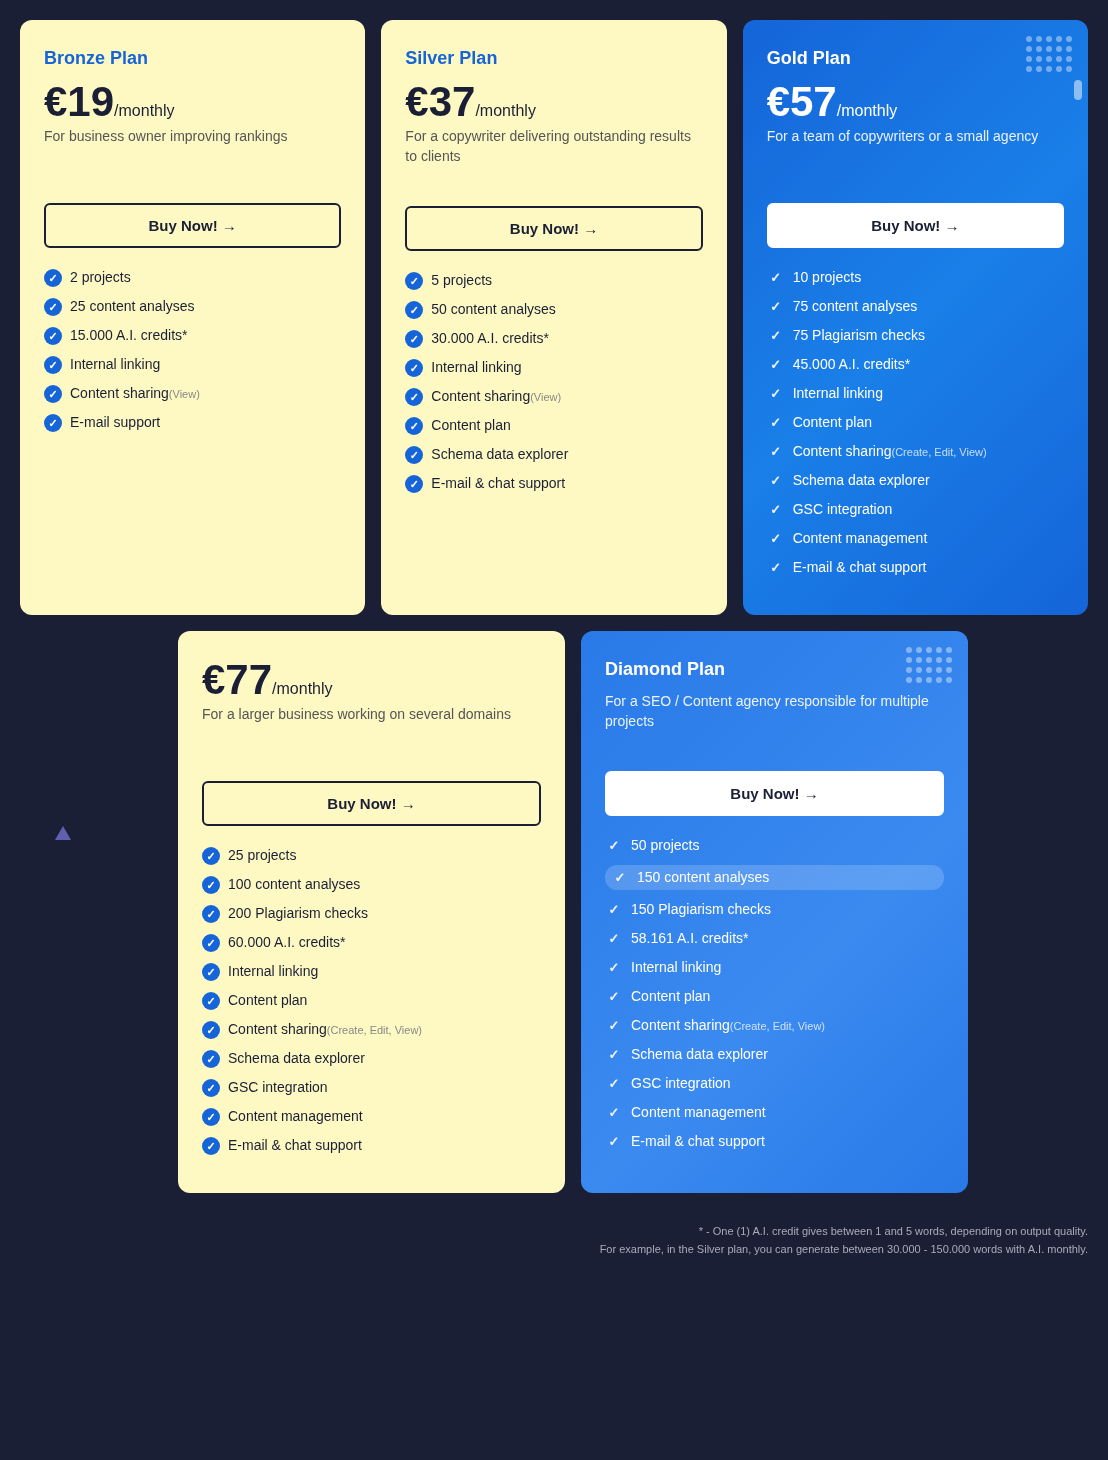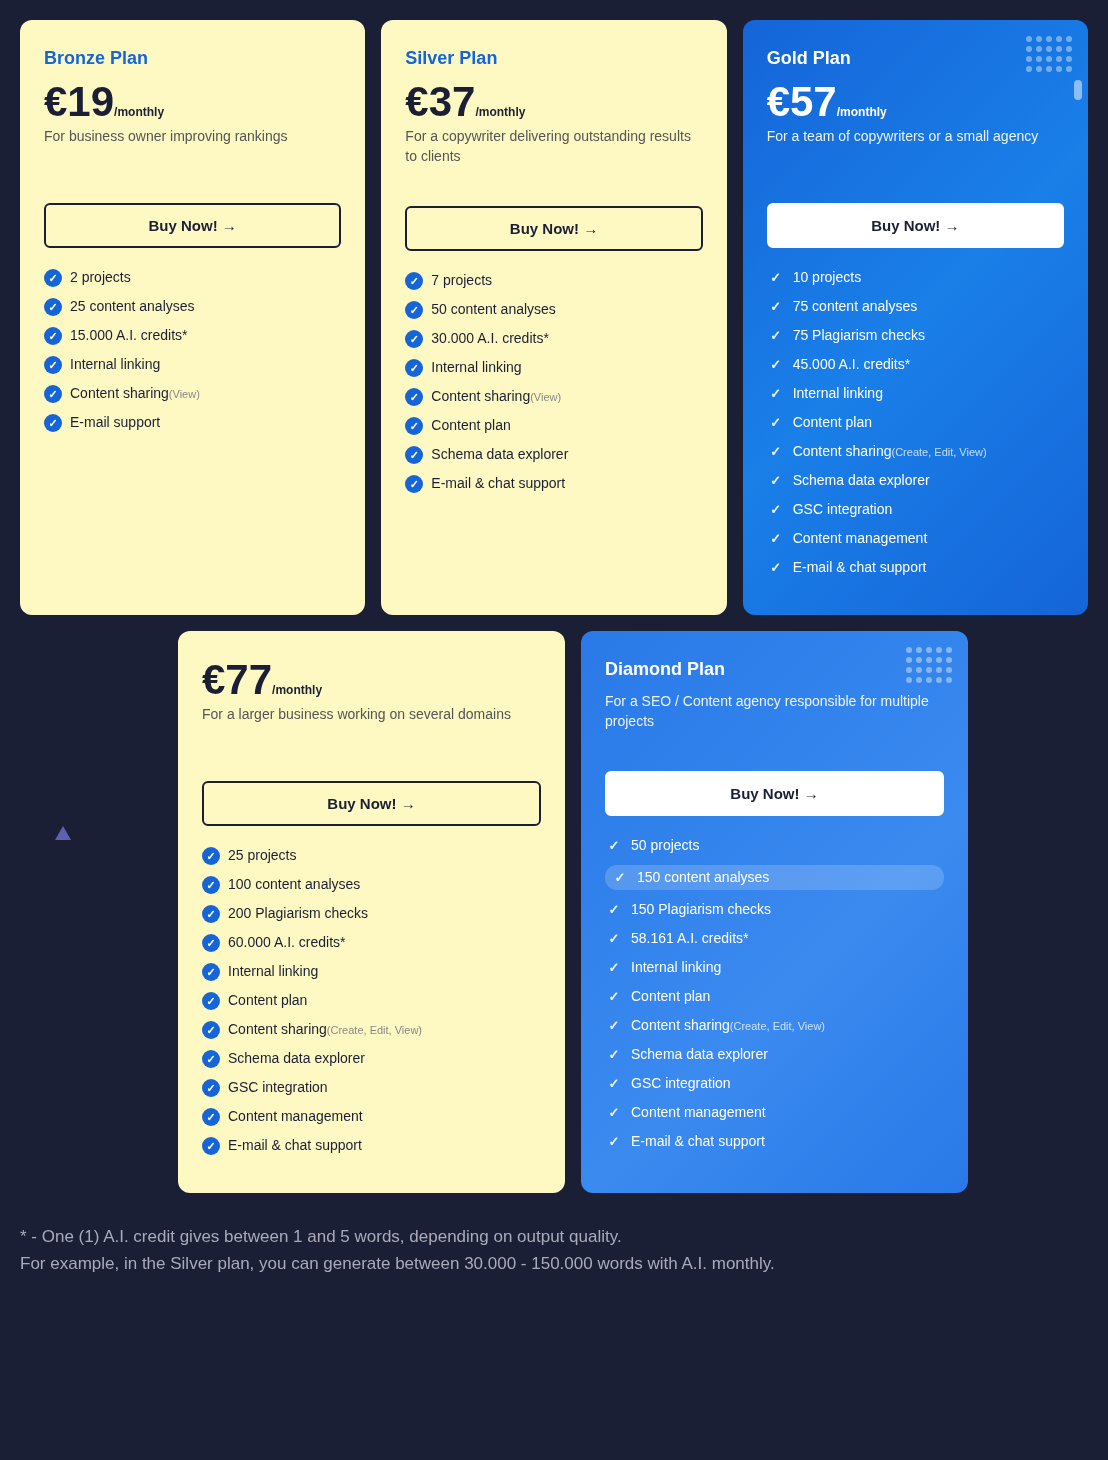--- a/index.html
+++ b/index.html
@@ -62,22 +62,22 @@
       color: #1a1f35;
       line-height: 1;
       margin-bottom: 4px;
     }
 
     .plan-price.white {
       color: #ffffff;
     }
 
     .plan-price .period {
-      font-size: 12px;
-      font-weight: 700;
+      font-size: 16px;
+      font-weight: 400;
     }
 
     .plan-description {
       font-size: 14px;
       color: #555;
       margin-bottom: 20px;
       line-height: 1.4;
       min-height: 36px;
     }
 
@@ -175,23 +175,23 @@
       font-size: 11px;
       color: #888;
     }
 
     .sub-text.white-sub {
       color: rgba(255,255,255,0.75);
       font-size: 11px;
     }
 
     .footer-note {
-      text-align: left;
+      text-align: right;
       margin-top: 30px;
-      font-size: 17px;
+      font-size: 11px;
       color: #aab;
       line-height: 1.6;
     }
 
     .scrollbar-indicator {
       position: absolute;
       right: 6px;
       top: 60px;
       width: 8px;
       height: 20px;
@@ -255,21 +255,21 @@
   <div class="plan-card">
     <div class="plan-name">Silver Plan</div>
     <div class="plan-price">
       <span>€37</span><span class="period">/monthly</span>
     </div>
     <div class="plan-description">For a copywriter delivering outstanding results to clients</div>
     <button class="buy-btn">Buy Now!  →</button>
     <ul class="feature-list">
       <li class="feature-item">
         <span class="check-icon"></span>
-        <span>7 projects</span>
+        <span>5 projects</span>
       </li>
       <li class="feature-item">
         <span class="check-icon"></span>
         <span>50 content analyses</span>
       </li>
       <li class="feature-item">
         <span class="check-icon"></span>
         <span>30.000 A.I. credits*</span>
       </li>
       <li class="feature-item">

